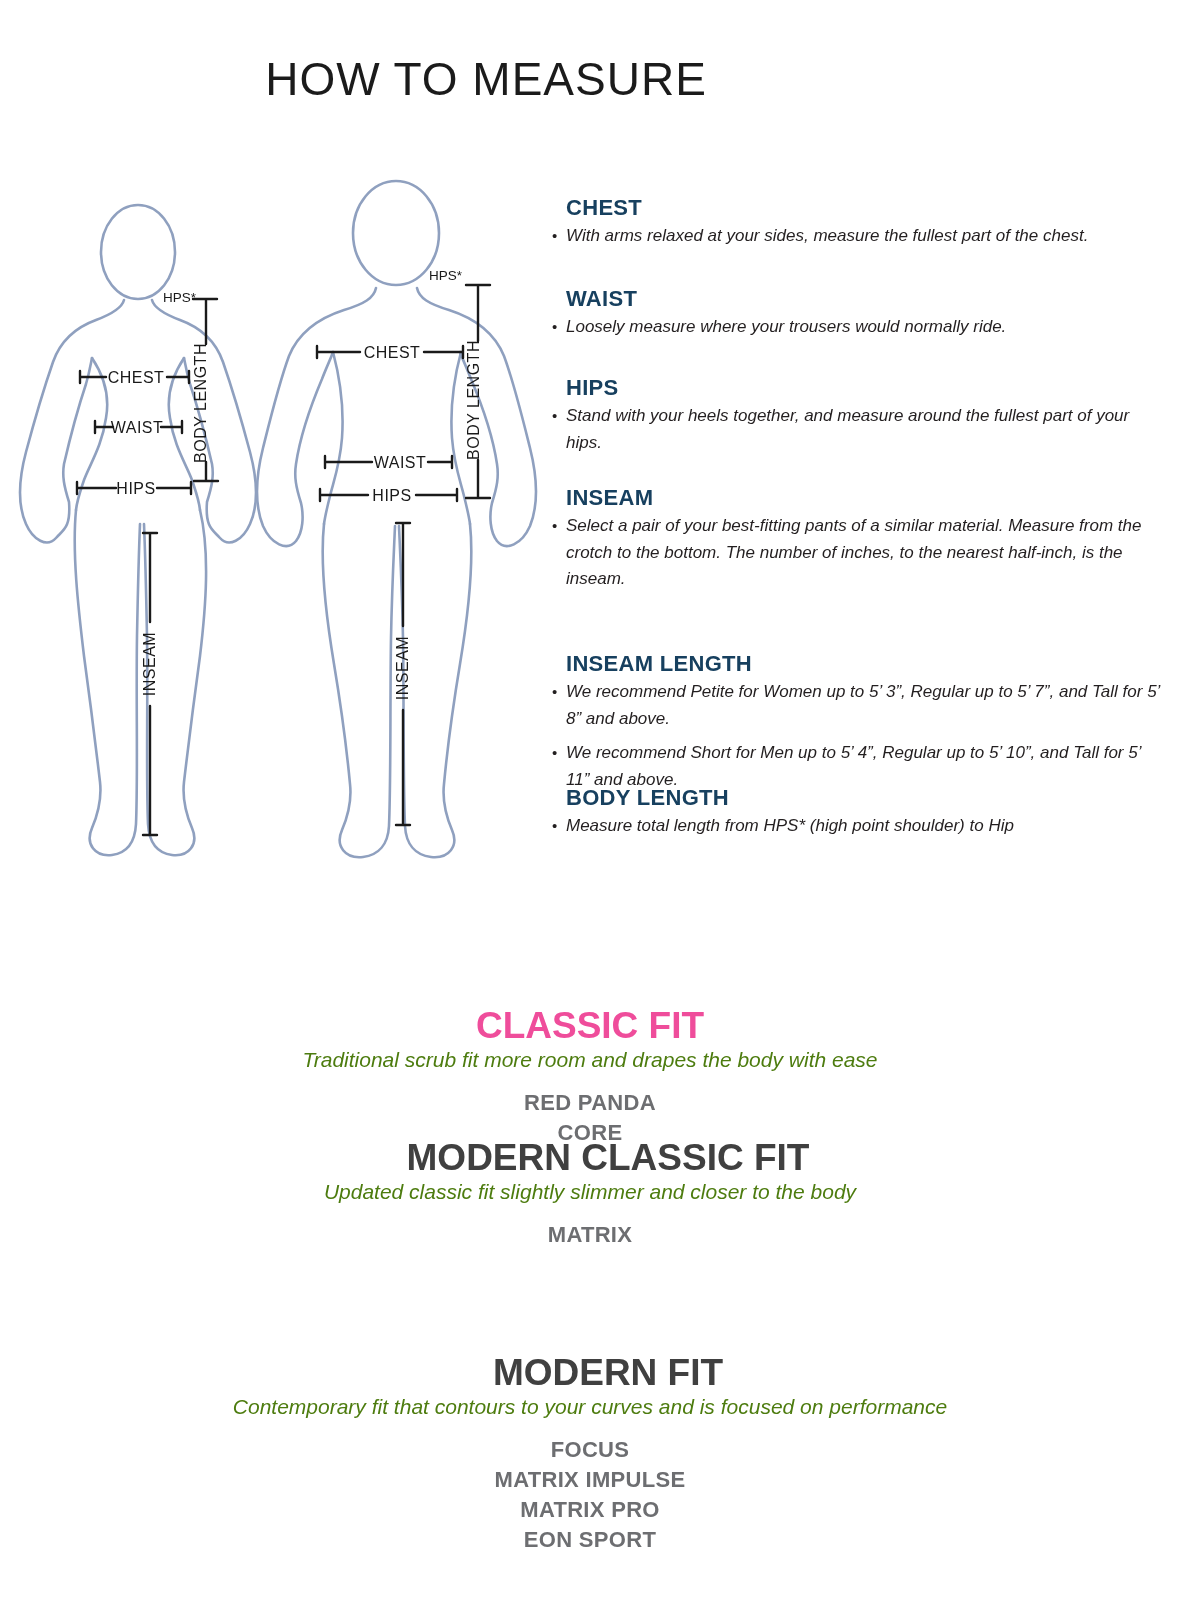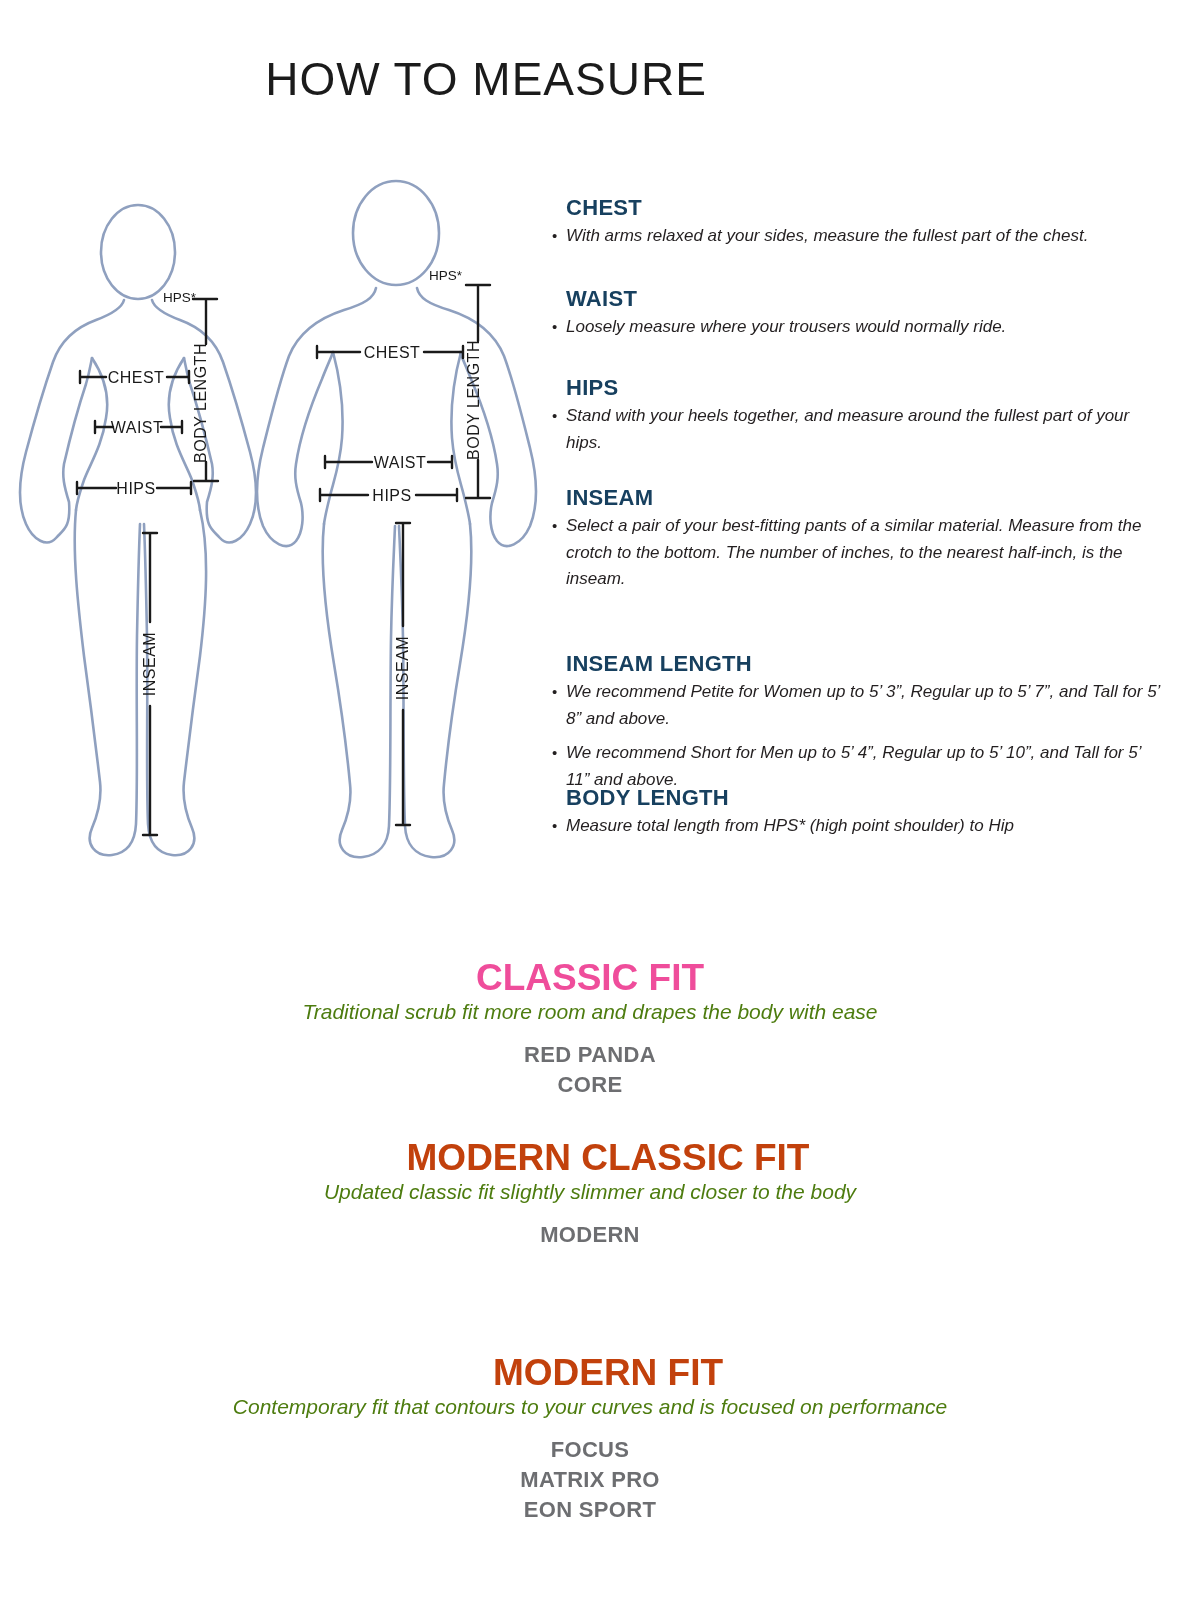--- a/index.html
+++ b/index.html
@@ -41,22 +41,22 @@
     flex:0 0 14px; font-size:15px; line-height:26.5px;
     color:#231f20; text-align:left;
   }
   .bullet-row p {
     font-size:17px; font-style:italic; line-height:26.5px;
     color:#231f20;
   }
   
   .fit { position:absolute; left:0; width:1180px; text-align:center; }
   .fit-title { font-size:37px; font-weight:bold; line-height:40px; }
-  .fit-title.pink  { color:#ef4d9b; }
-  .fit-title.green { color:#c2410c;padding-left:36px; }
+  .fit-title.pink  { color:#ef4d9b;margin-top:48px; }
+  .fit-title.green { color:#404040;padding-left:36px; }
   .fit-sub {
     font-size:21px; font-style:italic; color:#4d7c0f;
     line-height:28px;
   }
   .brands { margin-top:14px; }
   .brand {
     font-size:22px; font-weight:bold; color:#6d6e71;
     line-height:30px; letter-spacing:0.3px;
   }
 </style>
@@ -182,25 +182,26 @@
   <div class="brands">
     <div class="brand">RED PANDA</div>
     <div class="brand">CORE</div>
   </div>
 </section>
 
 <section class="fit" style="top:1138px">
   <h2 class="fit-title green">MODERN CLASSIC FIT</h2>
   <p class="fit-sub">Updated classic fit slightly slimmer and closer to the body</p>
   <div class="brands">
-    <div class="brand">MODERN</div>
+    <div class="brand">MATRIX</div>
   </div>
 </section>
 
 <section class="fit" style="top:1353px">
   <h2 class="fit-title green">MODERN FIT</h2>
   <p class="fit-sub">Contemporary fit that contours to your curves and is focused on performance</p>
   <div class="brands">
     <div class="brand">FOCUS</div>
+    <div class="brand">MATRIX IMPULSE</div>
     <div class="brand">MATRIX PRO</div>
     <div class="brand">EON SPORT</div>
   </div>
 </section>
 
 </body></html>

